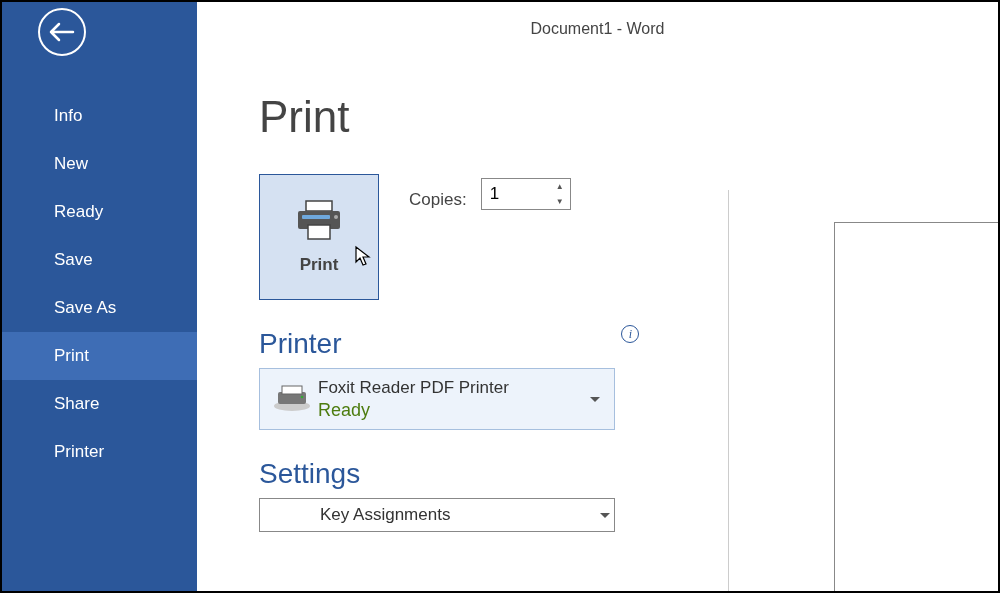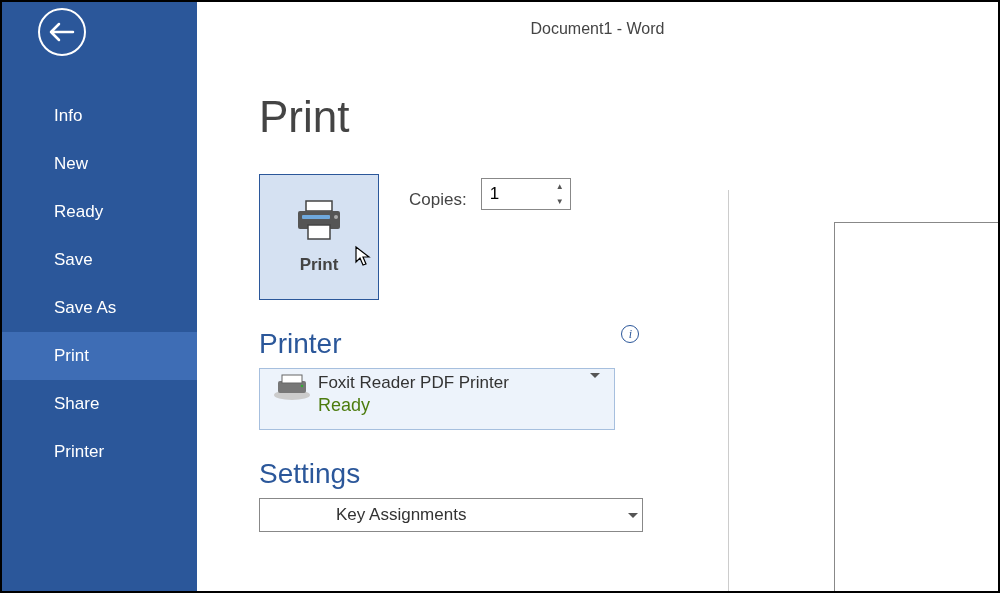--- a/index.html
+++ b/index.html
@@ -148,21 +148,22 @@
       font-family: Georgia, serif;
       cursor: pointer;
     }
     .dropdown {
       margin-left: 62px;
       width: 356px;
       height: 62px;
       border: 1px solid #A6BFDE;
       background: #EDF3FB;
       display: flex;
-      padding: 4px 10px;
+      align-items: center;
+      padding: 16px 10px;
       cursor: pointer;
       position: relative;
     }
     .dropdown-icon {
       width: 44px;
       display: flex;
       justify-content: center;
     }
     .dropdown-text { flex: 1; margin-left: 4px; }
     .dd-title { font-size: 17px; color: #333; }
@@ -203,28 +204,27 @@
       width: 166px;
       height: 370px;
       border-left: 1px solid #888;
       border-top: 1px solid #888;
       background: #fff;
       position: absolute;
       right: -2px;
     }
     .settings-dd {
       margin-left: 62px;
-      width: 384px;
+      width: 356px;
       height: 34px;
       border: 1px solid #888;
       display: flex;
       align-items: center;
       cursor: pointer;
       margin-top: 6px;
-      padding-left: 16px;
     }
     .settings-dd-spacer { width: 60px; }
     .settings-dd-text { flex: 1; font-size: 17px; color: #333; }
   </style>
 </head>
 <body>
 
 <div class="sidebar">
   <div class="back-btn">
     <svg width="26" height="20" viewBox="0 0 26 20">

